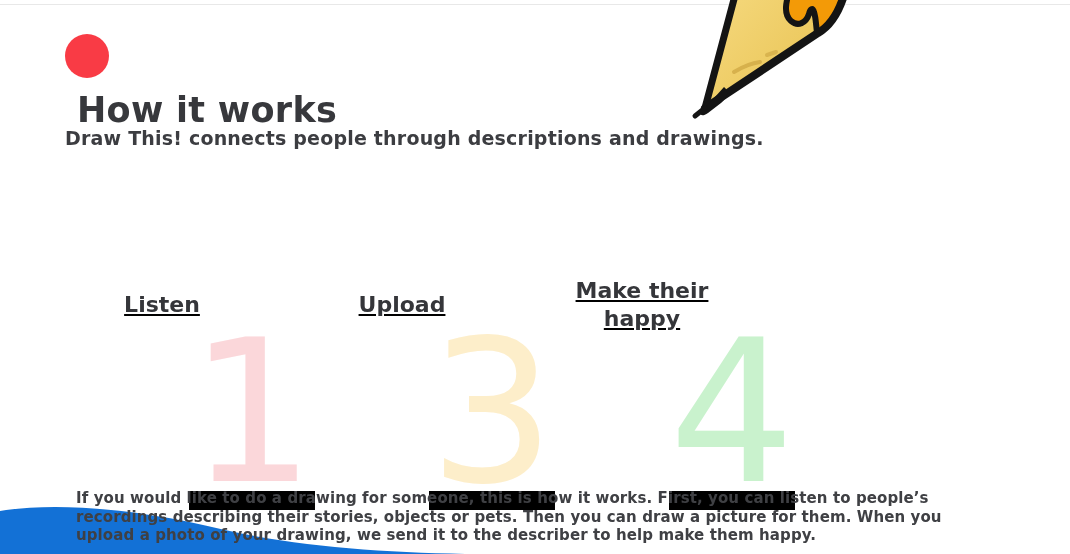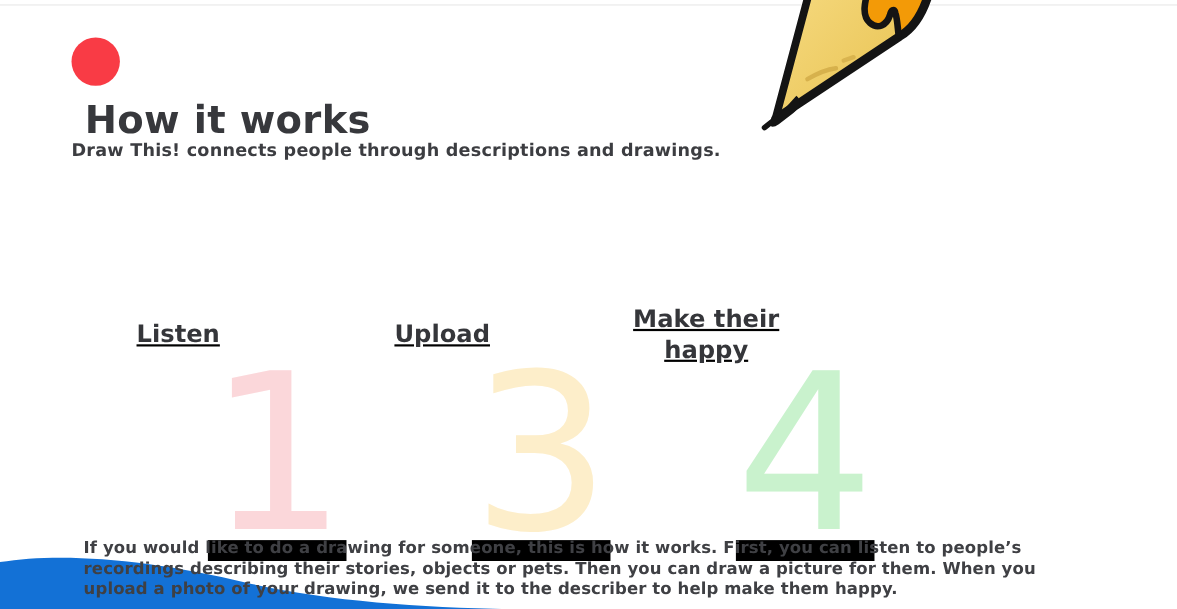--- a/index.html
+++ b/index.html
@@ -14,21 +14,21 @@
   .red-dot{
     position:absolute;left:65px;top:34px;width:44px;height:44px;
     border-radius:50%;
   }
   .page-title{
     position:absolute;left:65px;top:78px;margin:12px;
     font-size:35px;font-weight:600;color:#37383c;letter-spacing:.3px;
   }
   .page-subtitle{
     position:absolute;left:65px;top:127px;margin:0;
-    font-size:16px;font-weight:700;color:#3c3d41;letter-spacing:.2px;
+    font-size:19px;font-weight:700;color:#3c3d41;letter-spacing:.2px;
   }
   .steps{
     position:absolute;left:42px;top:276px;width:960px;display:flex;text-decoration:underline;
   }
   .step{flex:0 0 240px;width:240px;text-align:center;}
   .step-label{
     width:180px;margin:0 auto;height:58px;
     display:flex;align-items:center;justify-content:center;
     font-size:22px;line-height:28px;font-weight:600;color:#35363a;
   }

